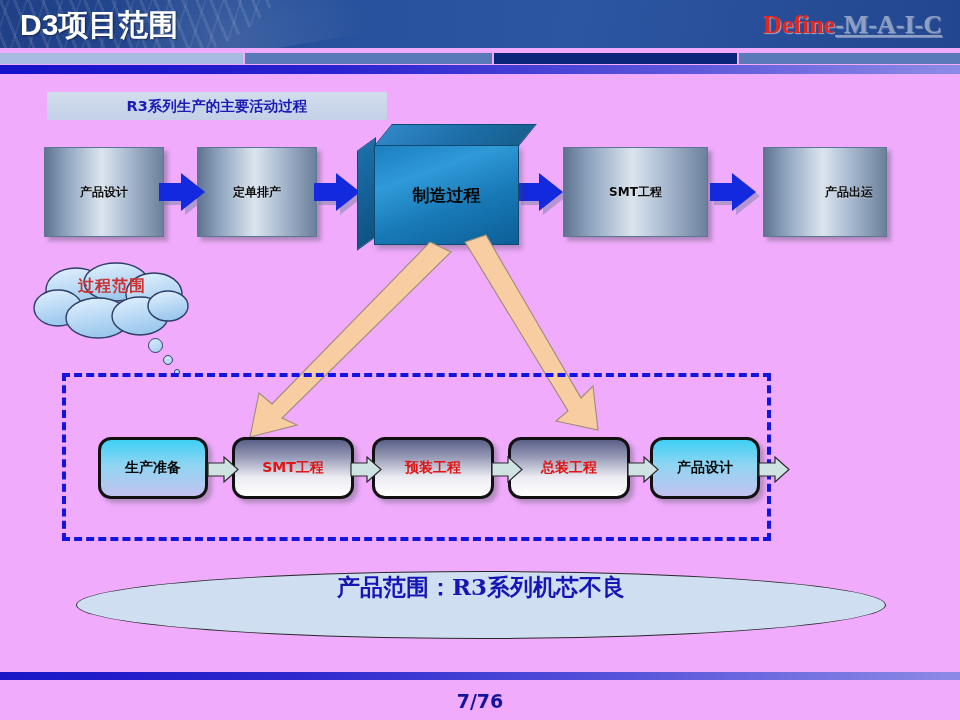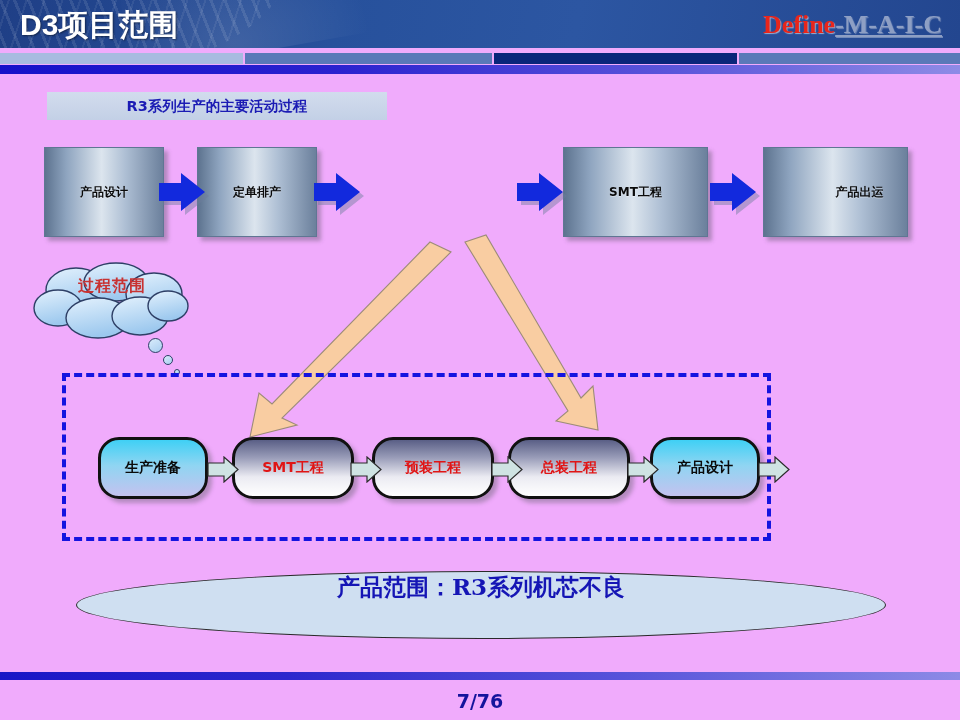--- a/index.html
+++ b/index.html
@@ -76,21 +76,21 @@
     box-shadow:4px 4px 4px rgba(80,80,90,0.38);
   }
   .metal-box span {
     font-size:12px; font-weight:bold; color:#0a0a0a;
     font-family:"DejaVu Sans","Liberation Sans",sans-serif;
     text-shadow:0 1px 0 rgba(255,255,255,0.35);
   }
   #box-design  { left:44px;  top:147px; width:120px; }
   #box-order   { left:197px; top:147px; width:120px; }
   #box-oqc     { left:563px; top:147px; width:145px; }
-  #box-ship    { left:763px; top:147px; width:145px;padding-left:48px; }
+  #box-ship    { left:763px; top:147px; width:124px;padding-left:48px; }
 
   
   .chev { position:absolute; width:56px; height:44px; }
   .chev svg { display:block; overflow:visible; }
   #chev1 { left:155px; top:170px; }
   #chev2 { left:310px; top:170px; }
   #chev3 { left:513px; top:170px; }
   #chev4 { left:706px; top:170px; }
 
   
@@ -137,21 +137,21 @@
   #bub3 { left:174px; top:369px; width:6px;  height:6px; }
 
   
   .dashed {
     position:absolute; left:62px; top:373px; width:709px; height:168px;
     border:4px dashed #1414e0;
   }
 
   
   .rbox {
-    position:absolute; top:437px; height:62px; border-radius:21px;
+    position:absolute; top:437px; height:62px; border-radius:13px;
     border:3px solid #111; display:flex; align-items:center; justify-content:center;
     box-shadow:4px 4px 4px rgba(90,90,100,0.40);
   }
   .rbox span {
     font-size:14px; font-weight:bold;
     font-family:"DejaVu Sans","Liberation Sans",sans-serif;
   }
   .rbox.cyan  { background:linear-gradient(180deg,#3fd0f5 0%,#8fd5f2 45%,#c4c2ef 100%); }
   .rbox.cyan span { color:#0a0a0a; }
   .rbox.grey  { background:linear-gradient(180deg,#5a5f86 0%,#9a9db9 32%,#ebebf2 66%,#ffffff 100%); }
@@ -260,20 +260,27 @@
       <polygon points="4,13 26,13 26,3 50,22 26,41 26,31 4,31" fill="#1229dd"></polygon>
     </svg>
   </div>
   <div class="chev" id="chev4">
     <svg width="56" height="44" viewBox="0 0 56 44">
       <polygon points="4,13 26,13 26,3 50,22 26,41 26,31 4,31" fill="#6d7d9c" opacity="0.45" transform="translate(4,4)"></polygon>
       <polygon points="4,13 26,13 26,3 50,22 26,41 26,31 4,31" fill="#1229dd"></polygon>
     </svg>
   </div>
 
+  <div class="cube">
+    <div class="top"></div>
+    <div class="side"></div>
+    <div class="front">
+      <span>制造过程</span>
+    </div>
+  </div>
 
   <div class="cloud">
     <svg width="168" height="82" viewBox="0 0 168 82">
       <g fill="url(#cg)" stroke="#2e3f66" stroke-width="1.4">
         <defs>
           <linearGradient id="cg" x1="0" y1="0" x2="0.3" y2="1">
             <stop offset="0%" stop-color="#e3f1fd"></stop>
             <stop offset="100%" stop-color="#9cc8ee"></stop>
           </linearGradient>
         </defs>

